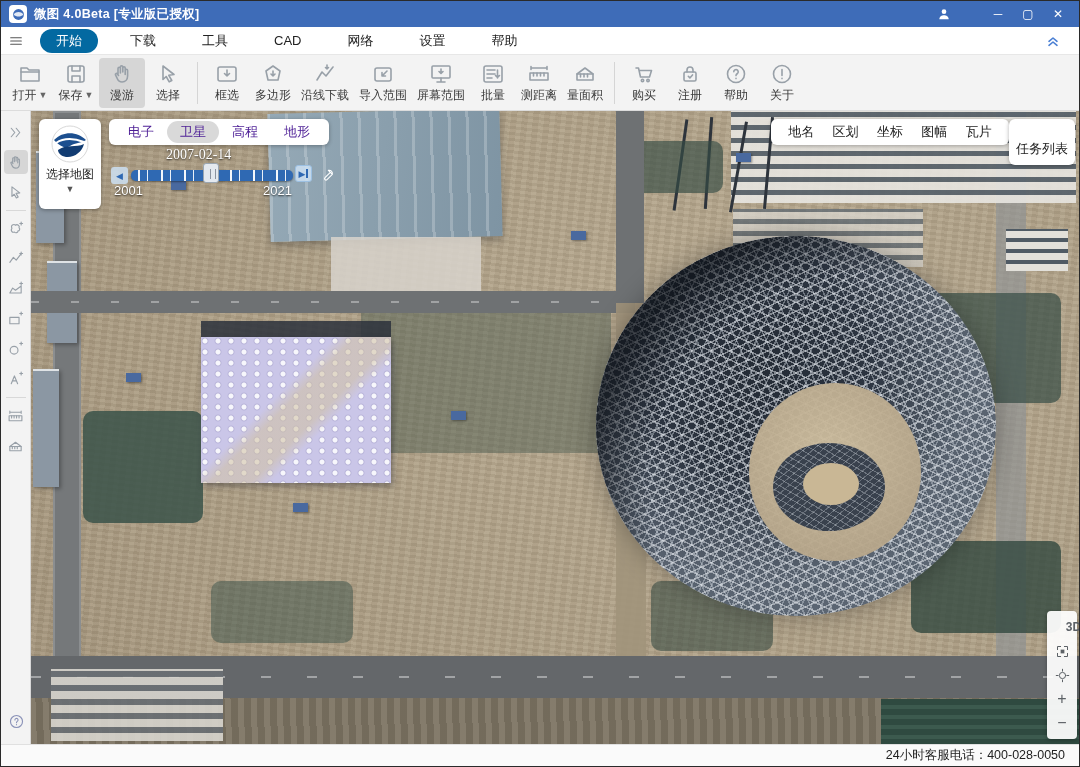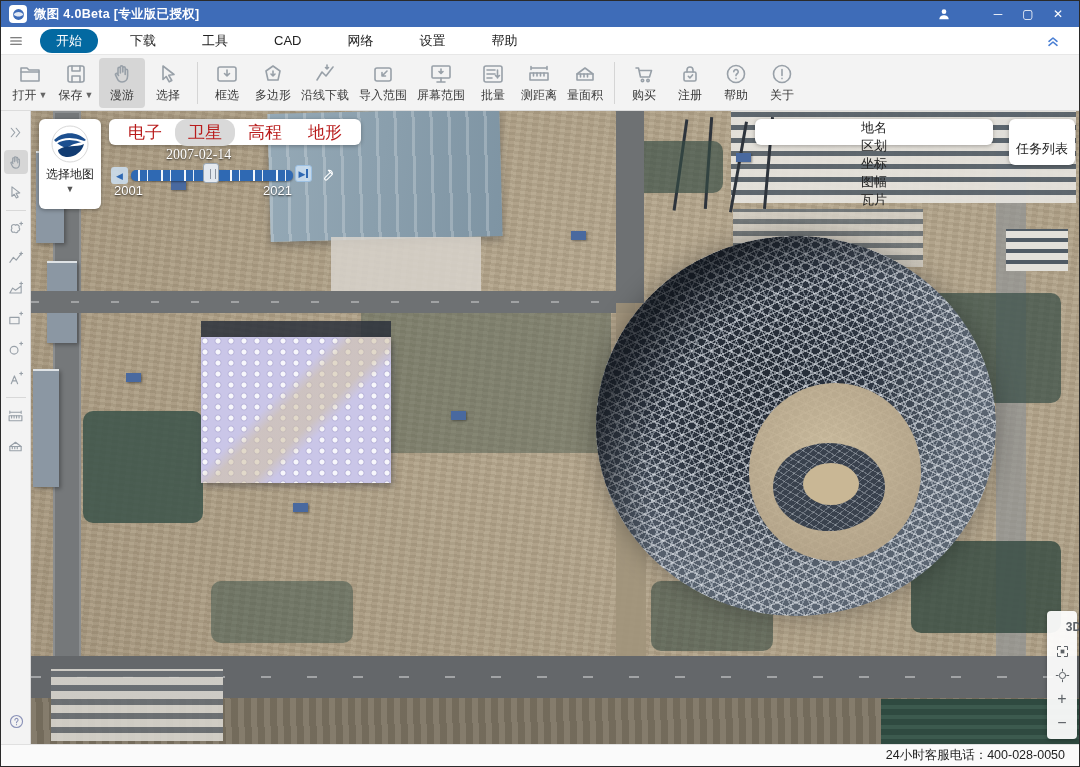--- a/index.html
+++ b/index.html
@@ -141,40 +141,40 @@
 
   
   .ovl { position:absolute; }
   .picker { left:8px; top:8px; width:62px; height:90px; background:#fff; border-radius:6px;
       box-shadow:0 1px 4px rgba(0,0,0,.35); display:flex; flex-direction:column; align-items:center; padding-top:5px; }
   .picker-label { font-size:12px; color:#222; margin-top:2px; }
   .picker-caret { font-size:9px; color:#555; margin-top:1px; }
 
   .layer-tabs { left:78px; top:8px; height:26px; background:#fff; border-radius:6px;
       box-shadow:0 1px 4px rgba(0,0,0,.3); display:flex; align-items:center; padding:0 6px; }
-  .ltab { font-size:17px; color:#b91c1c; padding:2px 13px; border-radius:12px; }
+  .ltab { font-size:13px; color:#4c1d95; padding:2px 13px; border-radius:12px; }
   .ltab.active { background:#d9d9d9; }
 
   .tl-date { left:135px; top:36px; color:#fff; font-size:14px; text-shadow:0 1px 2px rgba(0,0,0,.8);font-family:Liberation Serif, serif; }
   .tl-prev,.tl-next { width:17px; height:17px; background:rgba(205,224,243,.85); border-radius:3px;
       color:#2f69b3; font-size:9px; display:flex; align-items:center; justify-content:center; }
   .tl-prev { left:80px; top:56px; }
   .tl-next { left:264px; top:54px; border:1px solid #9cc0e2; }
   .tl-next .bar { width:2px; height:9px; background:#2f69b3; margin-left:1px; }
   .tl-bar { left:100px; top:59px; width:162px; height:11px; border-radius:5px; background:
       repeating-linear-gradient(90deg, transparent 0 7px, rgba(255,255,255,.95) 7px 9px, transparent 9px 16px, rgba(255,255,255,.9) 16px 17px, transparent 17px 23px),
       #2f69b3; box-shadow:0 1px 2px rgba(0,0,0,.4); }
   .tl-handle { left:172px; top:52px; width:16px; height:20px; background:#e4e9ef; border:1px solid #9aa6b2; border-radius:3px;
       background-image:repeating-linear-gradient(90deg, transparent 0 3px, #8a93a0 3px 4px, transparent 4px 5px); background-size:10px 10px; background-position:3px 5px; background-repeat:no-repeat; }
   .tl-year { color:#fff; font-size:13px; text-shadow:0 1px 2px rgba(0,0,0,.8); }
   .y1 { left:83px; top:72px; } .y2 { left:232px; top:72px; }
   .tl-wrench { left:288px; top:56px; }
 
-  .poi-bar { left:724px; top:8px; width:238px; height:26px; background:#fff; border-radius:6px;
-      box-shadow:0 1px 4px rgba(0,0,0,.3); display:flex; align-items:center; justify-content:space-around; padding:0 8px;flex-direction:column; }
+  .poi-bar { left:740px; top:8px; width:238px; height:26px; background:#fff; border-radius:6px;
+      box-shadow:0 1px 4px rgba(0,0,0,.3); display:flex; align-items:center; justify-content:space-around; padding:0 8px; }
   .poi { font-size:13px; color:#222; }
   .task-panel { right:4px; top:8px; width:66px; height:46px; background:#fff; border-radius:6px;
       box-shadow:0 1px 4px rgba(0,0,0,.3); display:flex; align-items:flex-end; justify-content:center; padding-bottom:7px; }
   .task-panel span { font-size:13px; color:#222; }
 
   .status-strip { left:307px; top:616px; height:18px; display:flex; gap:2px; align-items:center; }
   .seg { background:rgba(243,243,243,.88); font-size:12px; color:#111; padding:1px 8px; white-space:nowrap; }
 
   .view-ctrl { left:1016px; top:500px; width:30px; height:128px; background:rgba(255,255,255,.93); border-radius:4px;
       box-shadow:0 1px 4px rgba(0,0,0,.3); display:flex; flex-direction:column; align-items:center; justify-content:space-around; padding:4px 0; }

